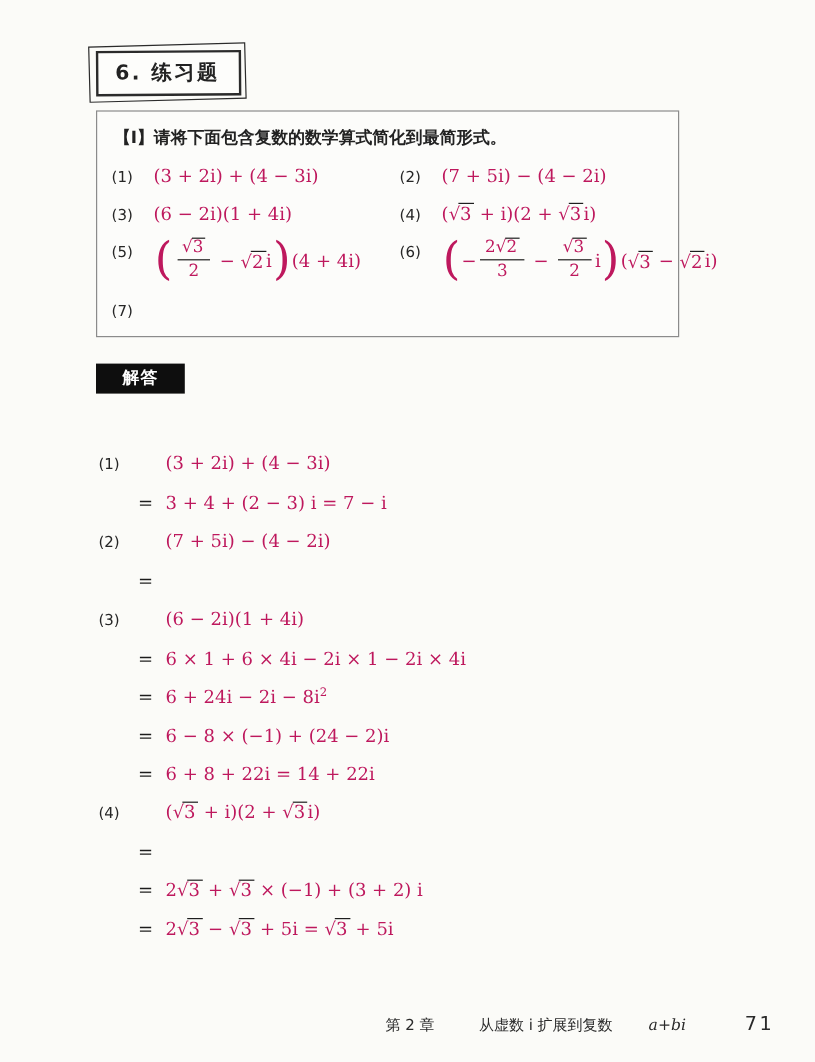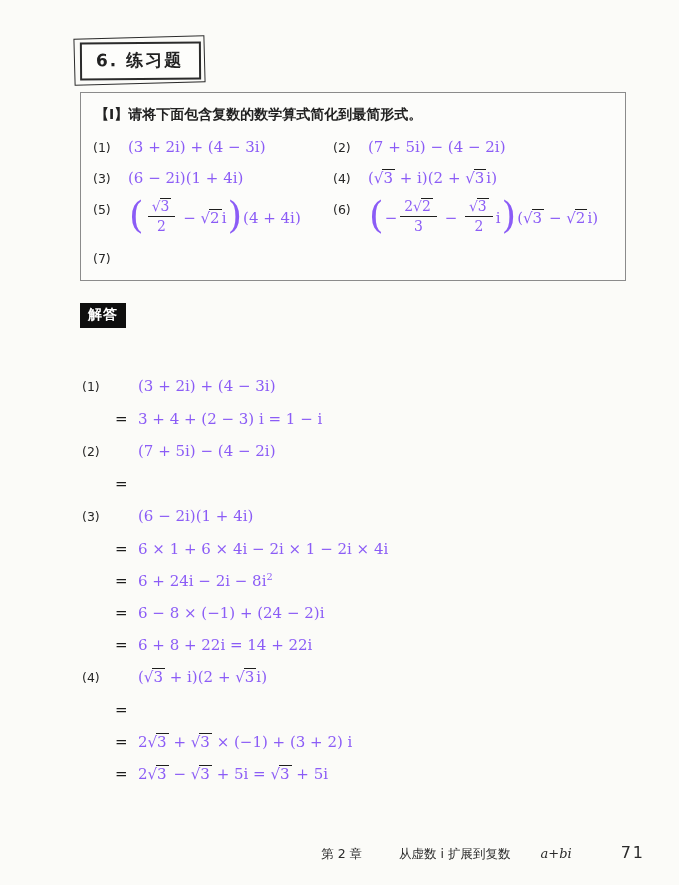--- a/index.html
+++ b/index.html
@@ -17,57 +17,57 @@
     font-weight:bold;font-size:17px;letter-spacing:2px;
     transform:rotate(-0.4deg);
   }
   .title-box::before{
     content:"";position:absolute;inset:-7px -6px -6px -8px;
     border:1.5px solid #2b2b2b;transform:rotate(-1.1deg);
     pointer-events:none;
   }
   
   .exercise-box{
-    position:absolute;left:80px;top:92px;width:546px;
+    position:absolute;left:80px;top:92px;width:486px;
     border:1px solid #8b8b8b;background:#fcfcfa;
     box-sizing:border-box;padding:10px 10px 14px 12px;
   }
   .instruction{font-weight:bold;font-size:14px;margin:3px 2px 4px;}
   .pgrid{
     display:grid;grid-template-columns:232px 1fr;
     row-gap:13px;column-gap:8px;margin-top:14px;align-items:center;
   }
   .pitem{display:flex;align-items:center;gap:13px;}
   .pitem.tall{align-items:flex-start;}
   .pitem.tall .pnum{margin-top:2px;}
   .pitem.span2{grid-column:1 / -1;}
   .pnum{font-size:12.5px;min-width:22px;color:#262626;}
   
-  .mathf{font-family:"DejaVu Serif","Liberation Serif",serif;font-size:15px;color:#8b5cf6;white-space:nowrap;}
+  .mathf{font-family:"DejaVu Serif","Liberation Serif",serif;font-size:15px;color:#be185d;white-space:nowrap;}
   .sqrt{display:inline-block;white-space:nowrap;line-height:1.1;}
   .sqs{letter-spacing:-1px;}
   .sqr{display:inline-block;border-top:1.4px solid #1e1e1e;padding:0 2px 0 1px;}
   .frac{
     display:inline-flex;flex-direction:column;text-align:center;
     vertical-align:middle;margin:0 3px;line-height:1.25;
     font-size:93%;position:relative;top:-2px;
   }
   .num{border-bottom:1.3px solid #1e1e1e;padding:0 4px 1px;}
   .den{padding-top:1px;}
   .bigp{
     font-family:"DejaVu Serif","Liberation Serif",serif;
     font-size:250%;font-weight:400;vertical-align:middle;
     line-height:.9;position:relative;top:-3px;margin:0 1px;
   }
   .sup{vertical-align:super;font-size:65%;line-height:0;}
   
   .ans-label{
     position:absolute;left:80px;top:303px;
     background:#0e0e0e;color:#fff;font-weight:bold;font-size:14px;
-    padding:3px 8px 4px;letter-spacing:1px;
+    padding:3px 22px 4px;letter-spacing:1px;
   }
   
   .solutions{position:absolute;left:82px;top:376px;}
   .sline{
     display:grid;grid-template-columns:33px 23px auto;
     align-items:baseline;margin-bottom:12px;line-height:20px;
   }
   .snum{font-size:12.5px;color:#262626;}
   .seq{font-family:"DejaVu Serif","Liberation Serif",serif;font-size:15px;color:#1c1c1c;}
   
@@ -135,21 +135,21 @@
 
   <div>
     <div class="sline">
       <span class="snum">(1)</span>
       <span class="seq"></span>
       <span class="mathf">(3 + 2i) + (4 − 3i)</span>
     </div>
     <div class="sline">
       <span class="snum"></span>
       <span class="seq">=</span>
-      <span class="mathf">3 + 4 + (2 − 3) i = 1 − i</span>
+      <span class="mathf">3 + 4 + (2 − 3) i = 7 − i</span>
     </div>
   </div>
 
   <div>
     <div class="sline">
       <span class="snum">(2)</span>
       <span class="seq"></span>
       <span class="mathf">(7 + 5i) − (4 − 2i)</span>
     </div>
     <div class="sline">

